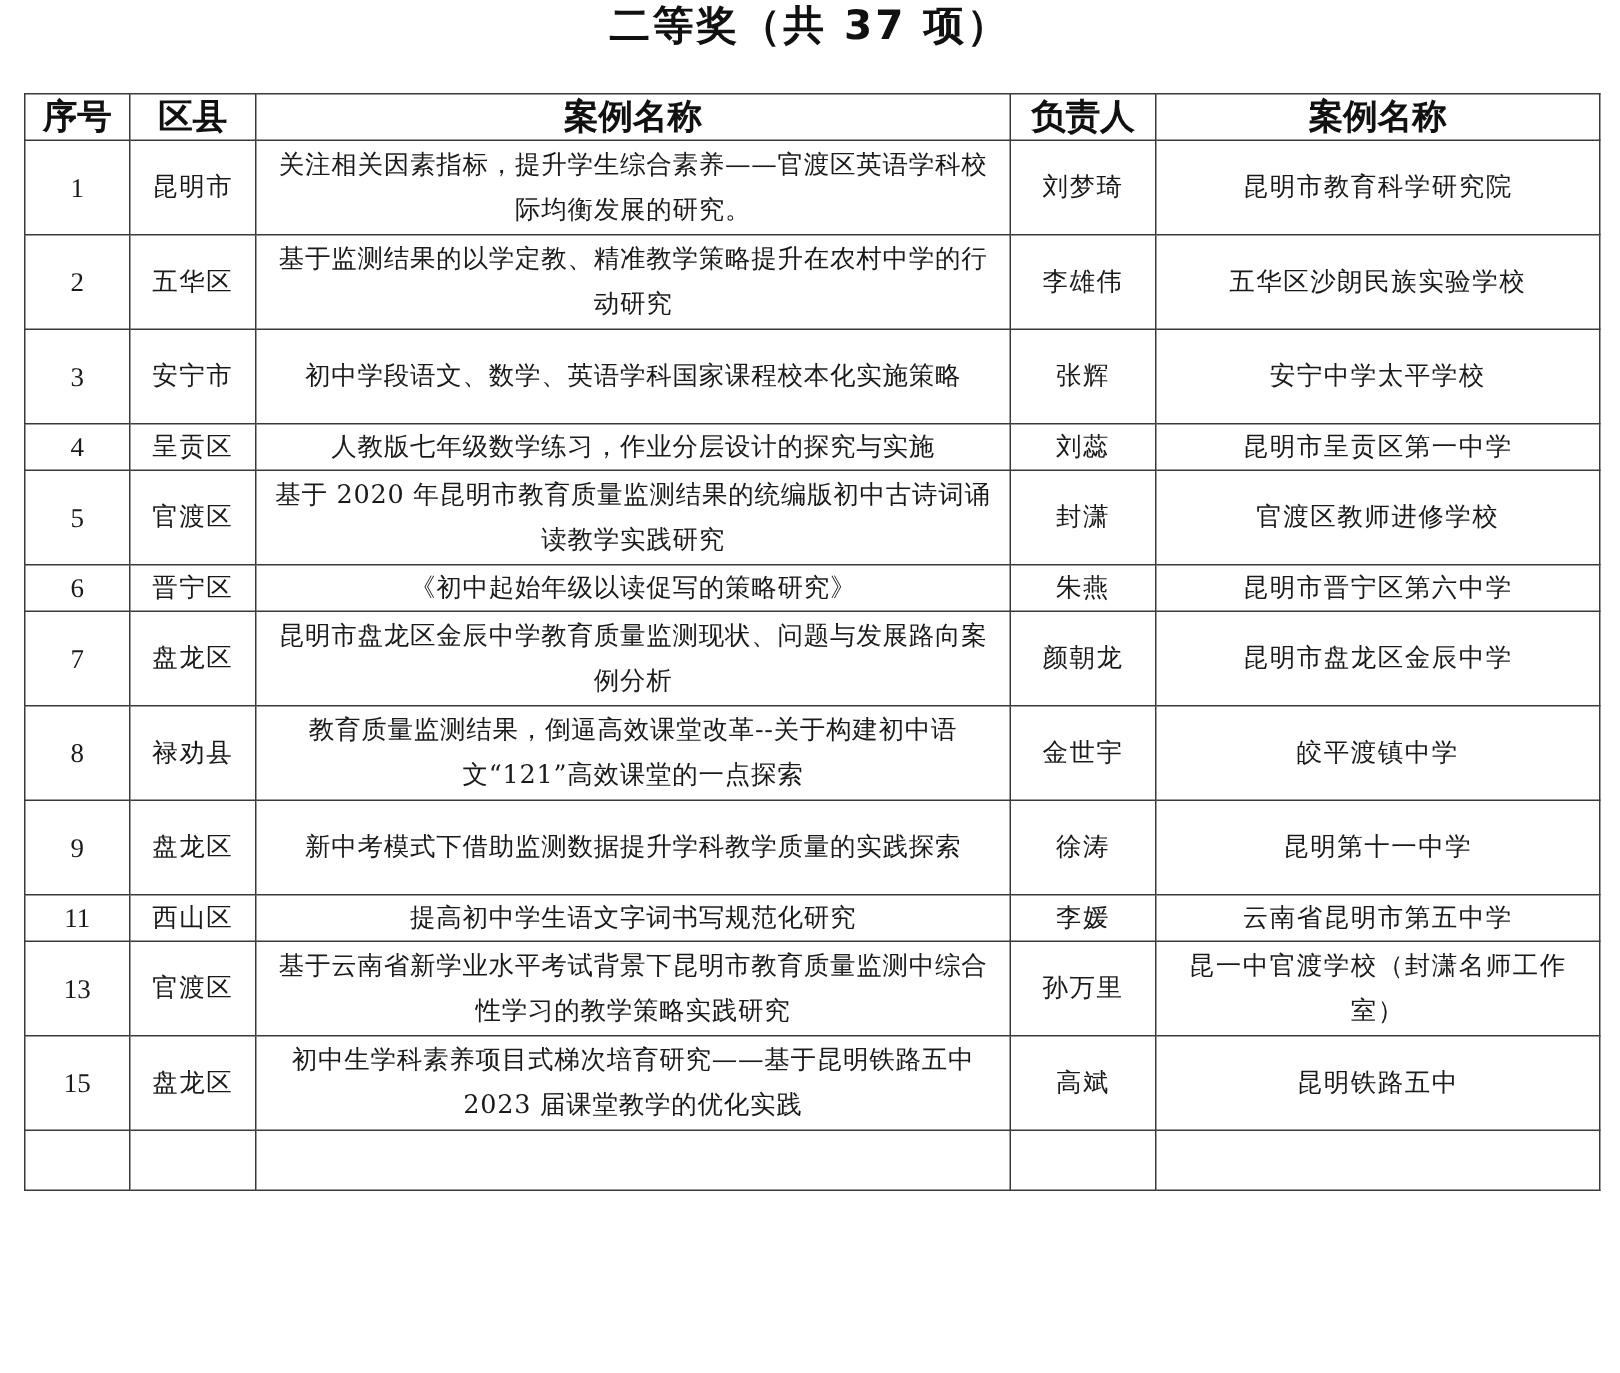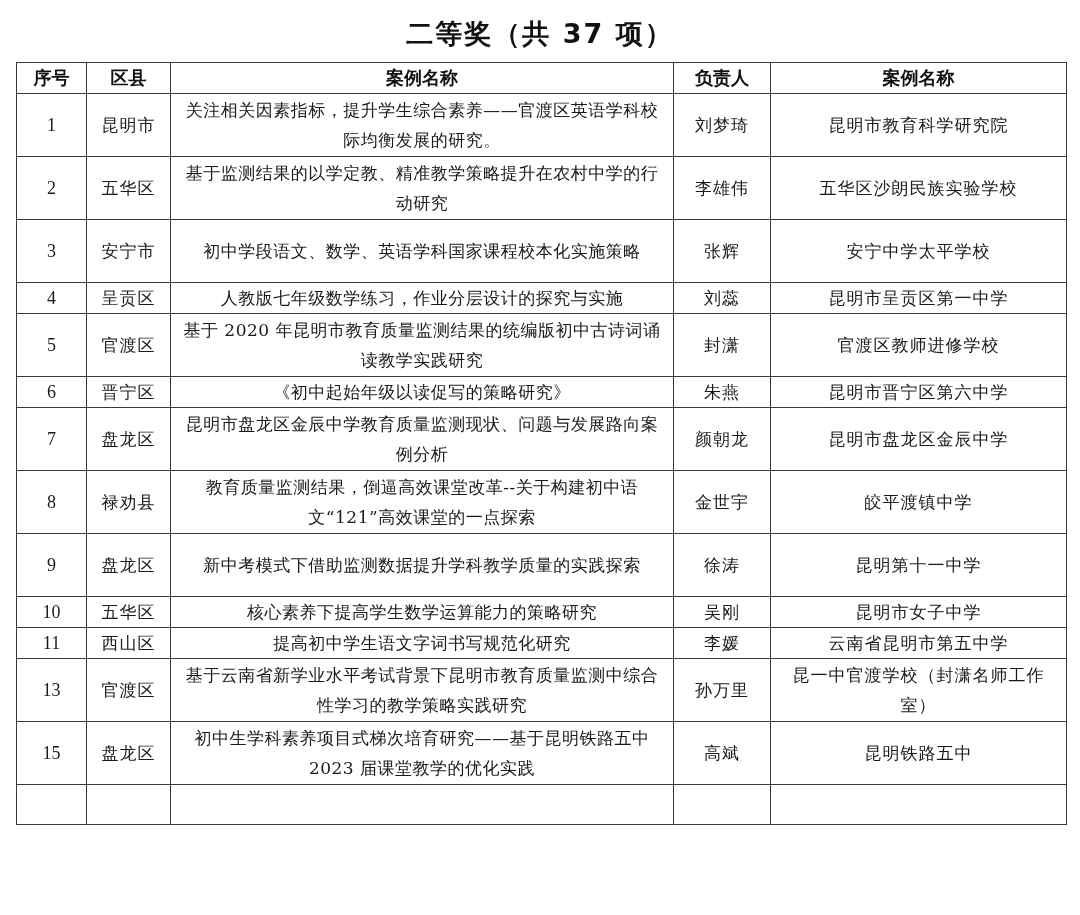--- a/index.html
+++ b/index.html
@@ -11,21 +11,21 @@
       width: 1080px;
       height: 915px;
       overflow: hidden;
       position: relative;
       font-family: "DejaVu Serif", "Liberation Serif", serif;
       color: #1a1a1a;
     }
     .page-title {
       position: absolute;
       left: 0;
-      top: 16px;
+      top: 0;
       width: 1080px;
       text-align: center;
       font-family: "DejaVu Sans", "Liberation Sans", sans-serif;
       font-size: 27px;
       font-weight: bold;
       letter-spacing: 2px;
       line-height: 36px;
       color: #111;
     }
     .award-table {
@@ -42,21 +42,21 @@
       vertical-align: middle;
       padding: 0 6px;
       font-size: 17px;
       line-height: 30px;
       box-sizing: border-box;
       overflow: hidden;
     }
     .award-table th {
       font-family: "DejaVu Sans", "Liberation Sans", sans-serif;
       font-weight: bold;
-      font-size: 18px;
+      font-size: 23px;
       height: 31px;
       color: #111;
     }
     .award-table td.num {
       font-family: "Liberation Serif", "DejaVu Serif", serif;
       font-size: 18px;
     }
     .award-table td.name {
       letter-spacing: 1px;
     }
@@ -152,27 +152,20 @@
       <td class="unit">皎平渡镇中学</td>
     </tr>
     <tr class="row-h2">
       <td class="num">9</td>
       <td class="name">盘龙区</td>
       <td class="title">新中考模式下借助监测数据提升学科教学质量的实践探索</td>
       <td class="name">徐涛</td>
       <td class="unit">昆明第十一中学</td>
     </tr>
     <tr class="row-h1">
-      <td class="num">10</td>
-      <td class="name">五华区</td>
-      <td class="title">核心素养下提高学生数学运算能力的策略研究</td>
-      <td class="name">吴刚</td>
-      <td class="unit">昆明市女子中学</td>
-    </tr>
-    <tr class="row-h1">
       <td class="num">11</td>
       <td class="name">西山区</td>
       <td class="title">提高初中学生语文字词书写规范化研究</td>
       <td class="name">李媛</td>
       <td class="unit">云南省昆明市第五中学</td>
     </tr>
     <tr class="row-h2">
       <td class="num">13</td>
       <td class="name">官渡区</td>
       <td class="title">基于云南省新学业水平考试背景下昆明市教育质量监测中综合性学习的教学策略实践研究</td>

